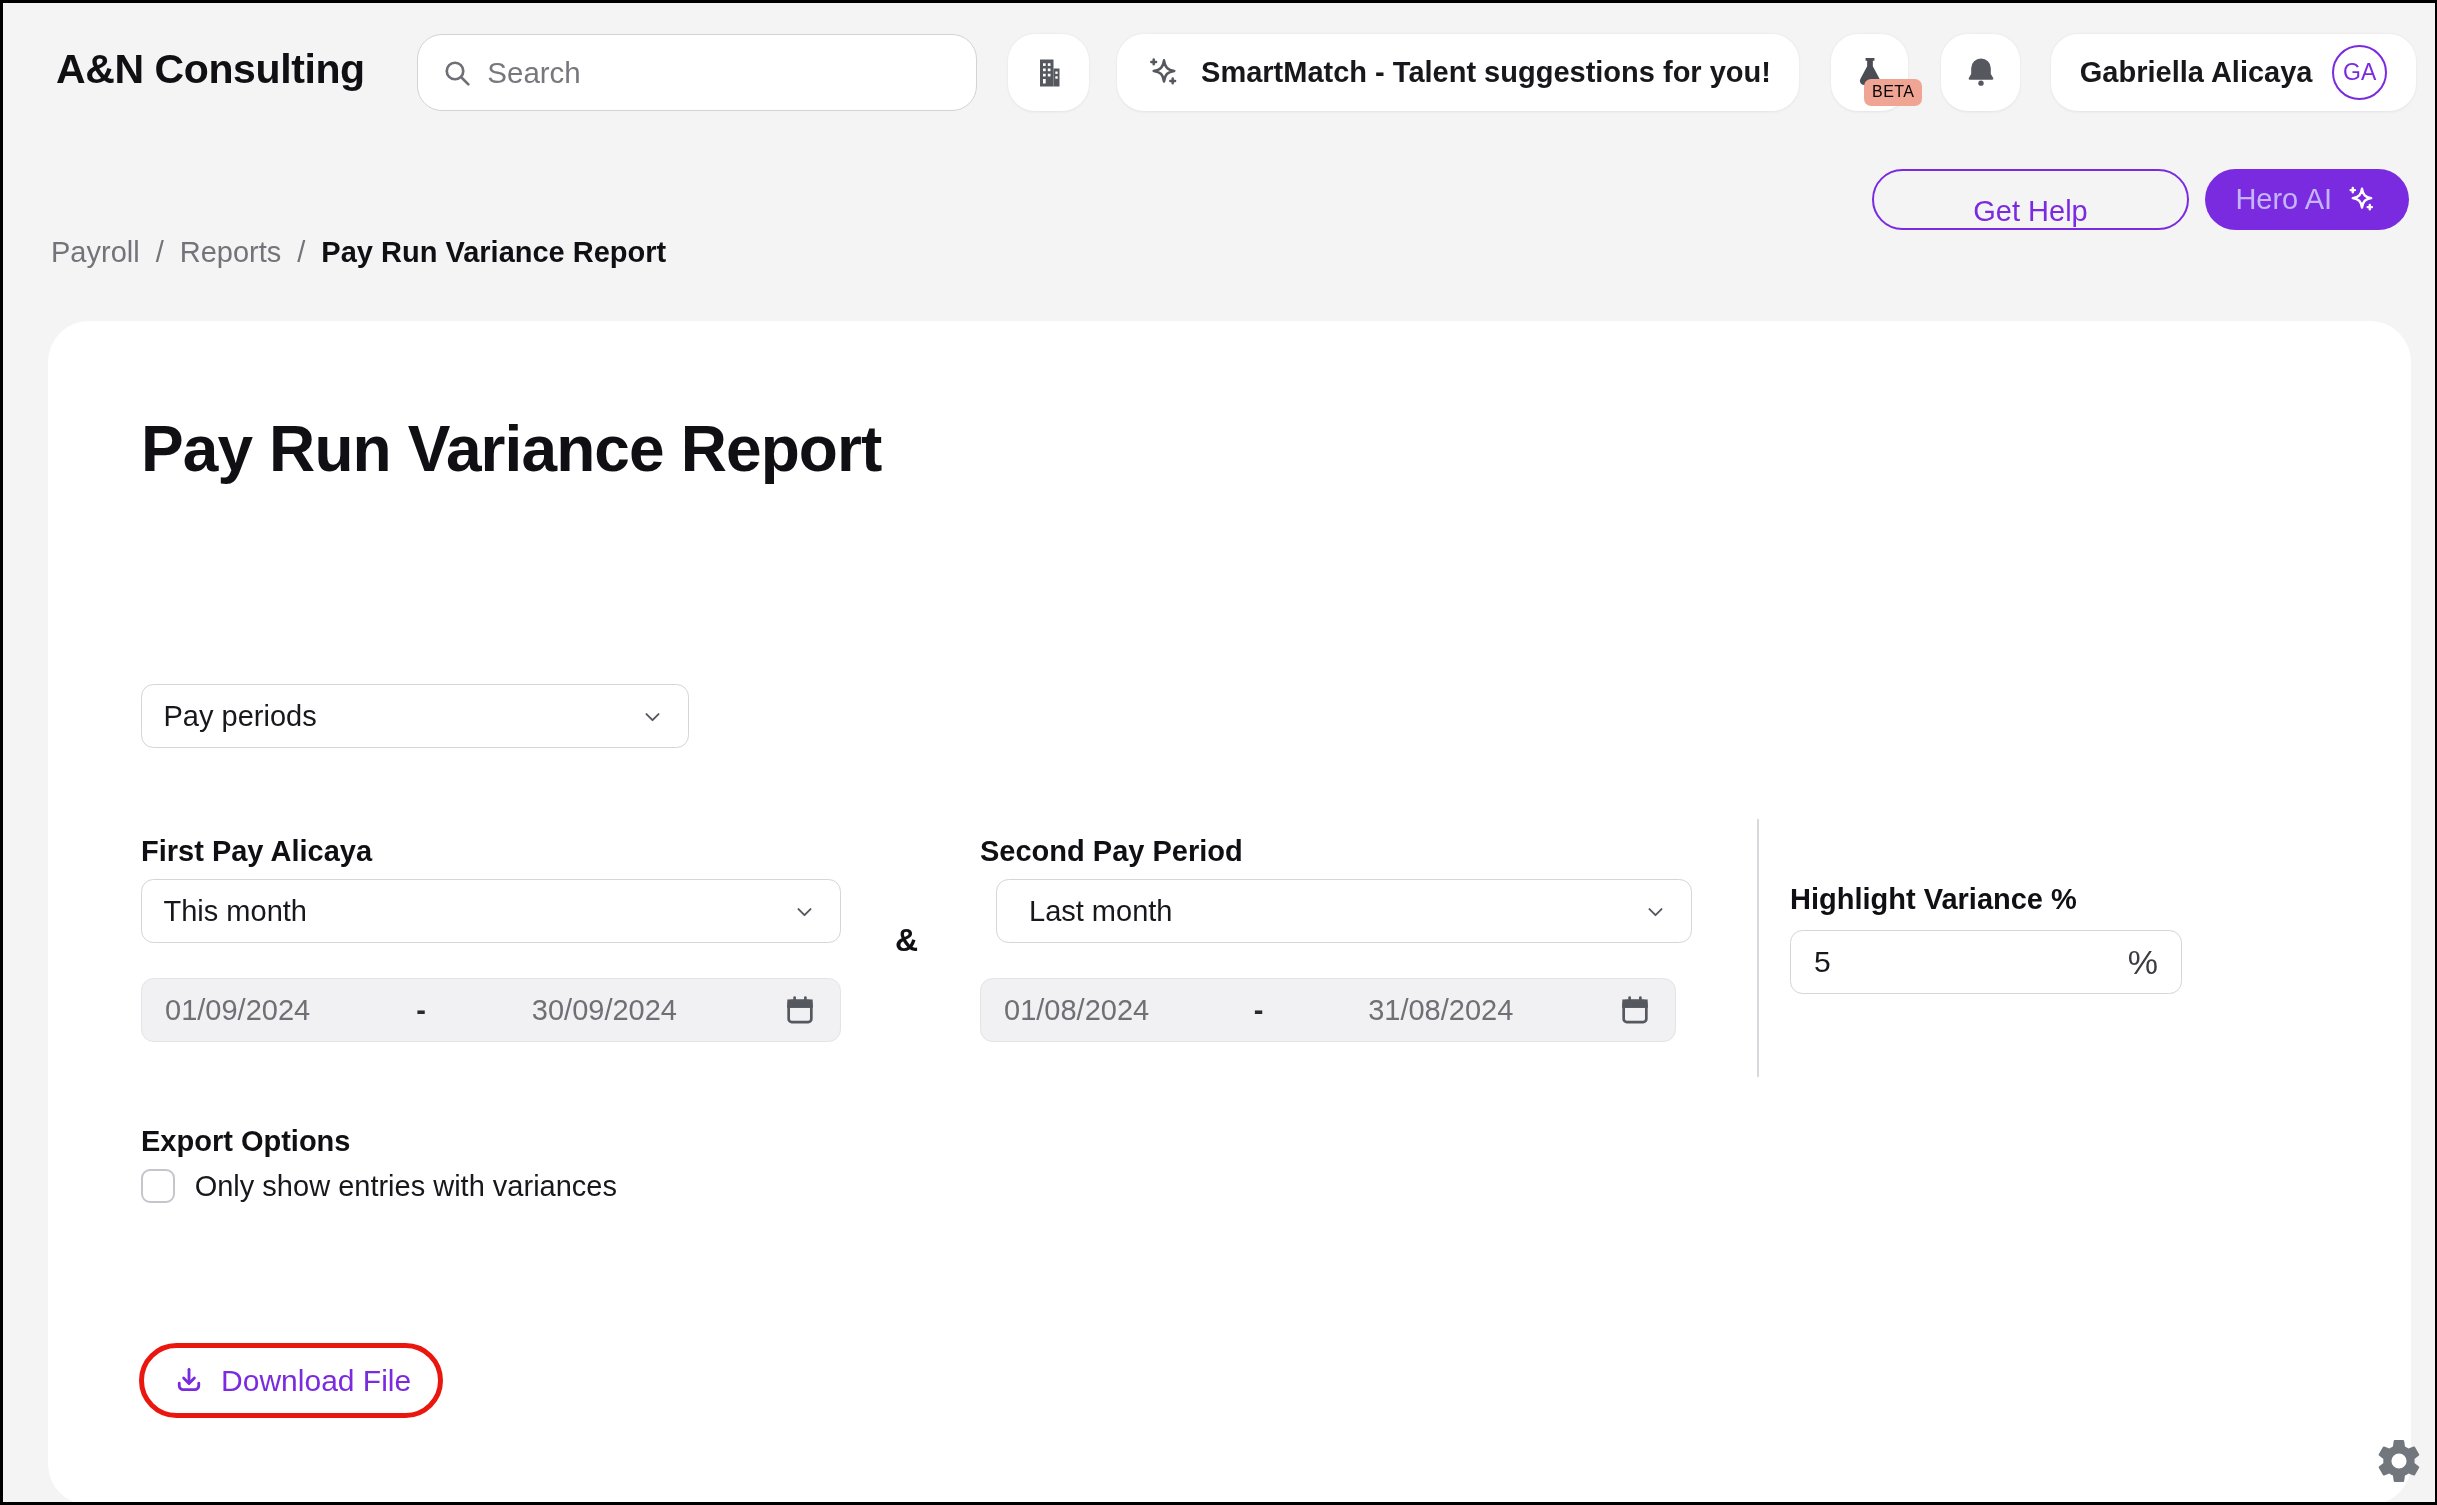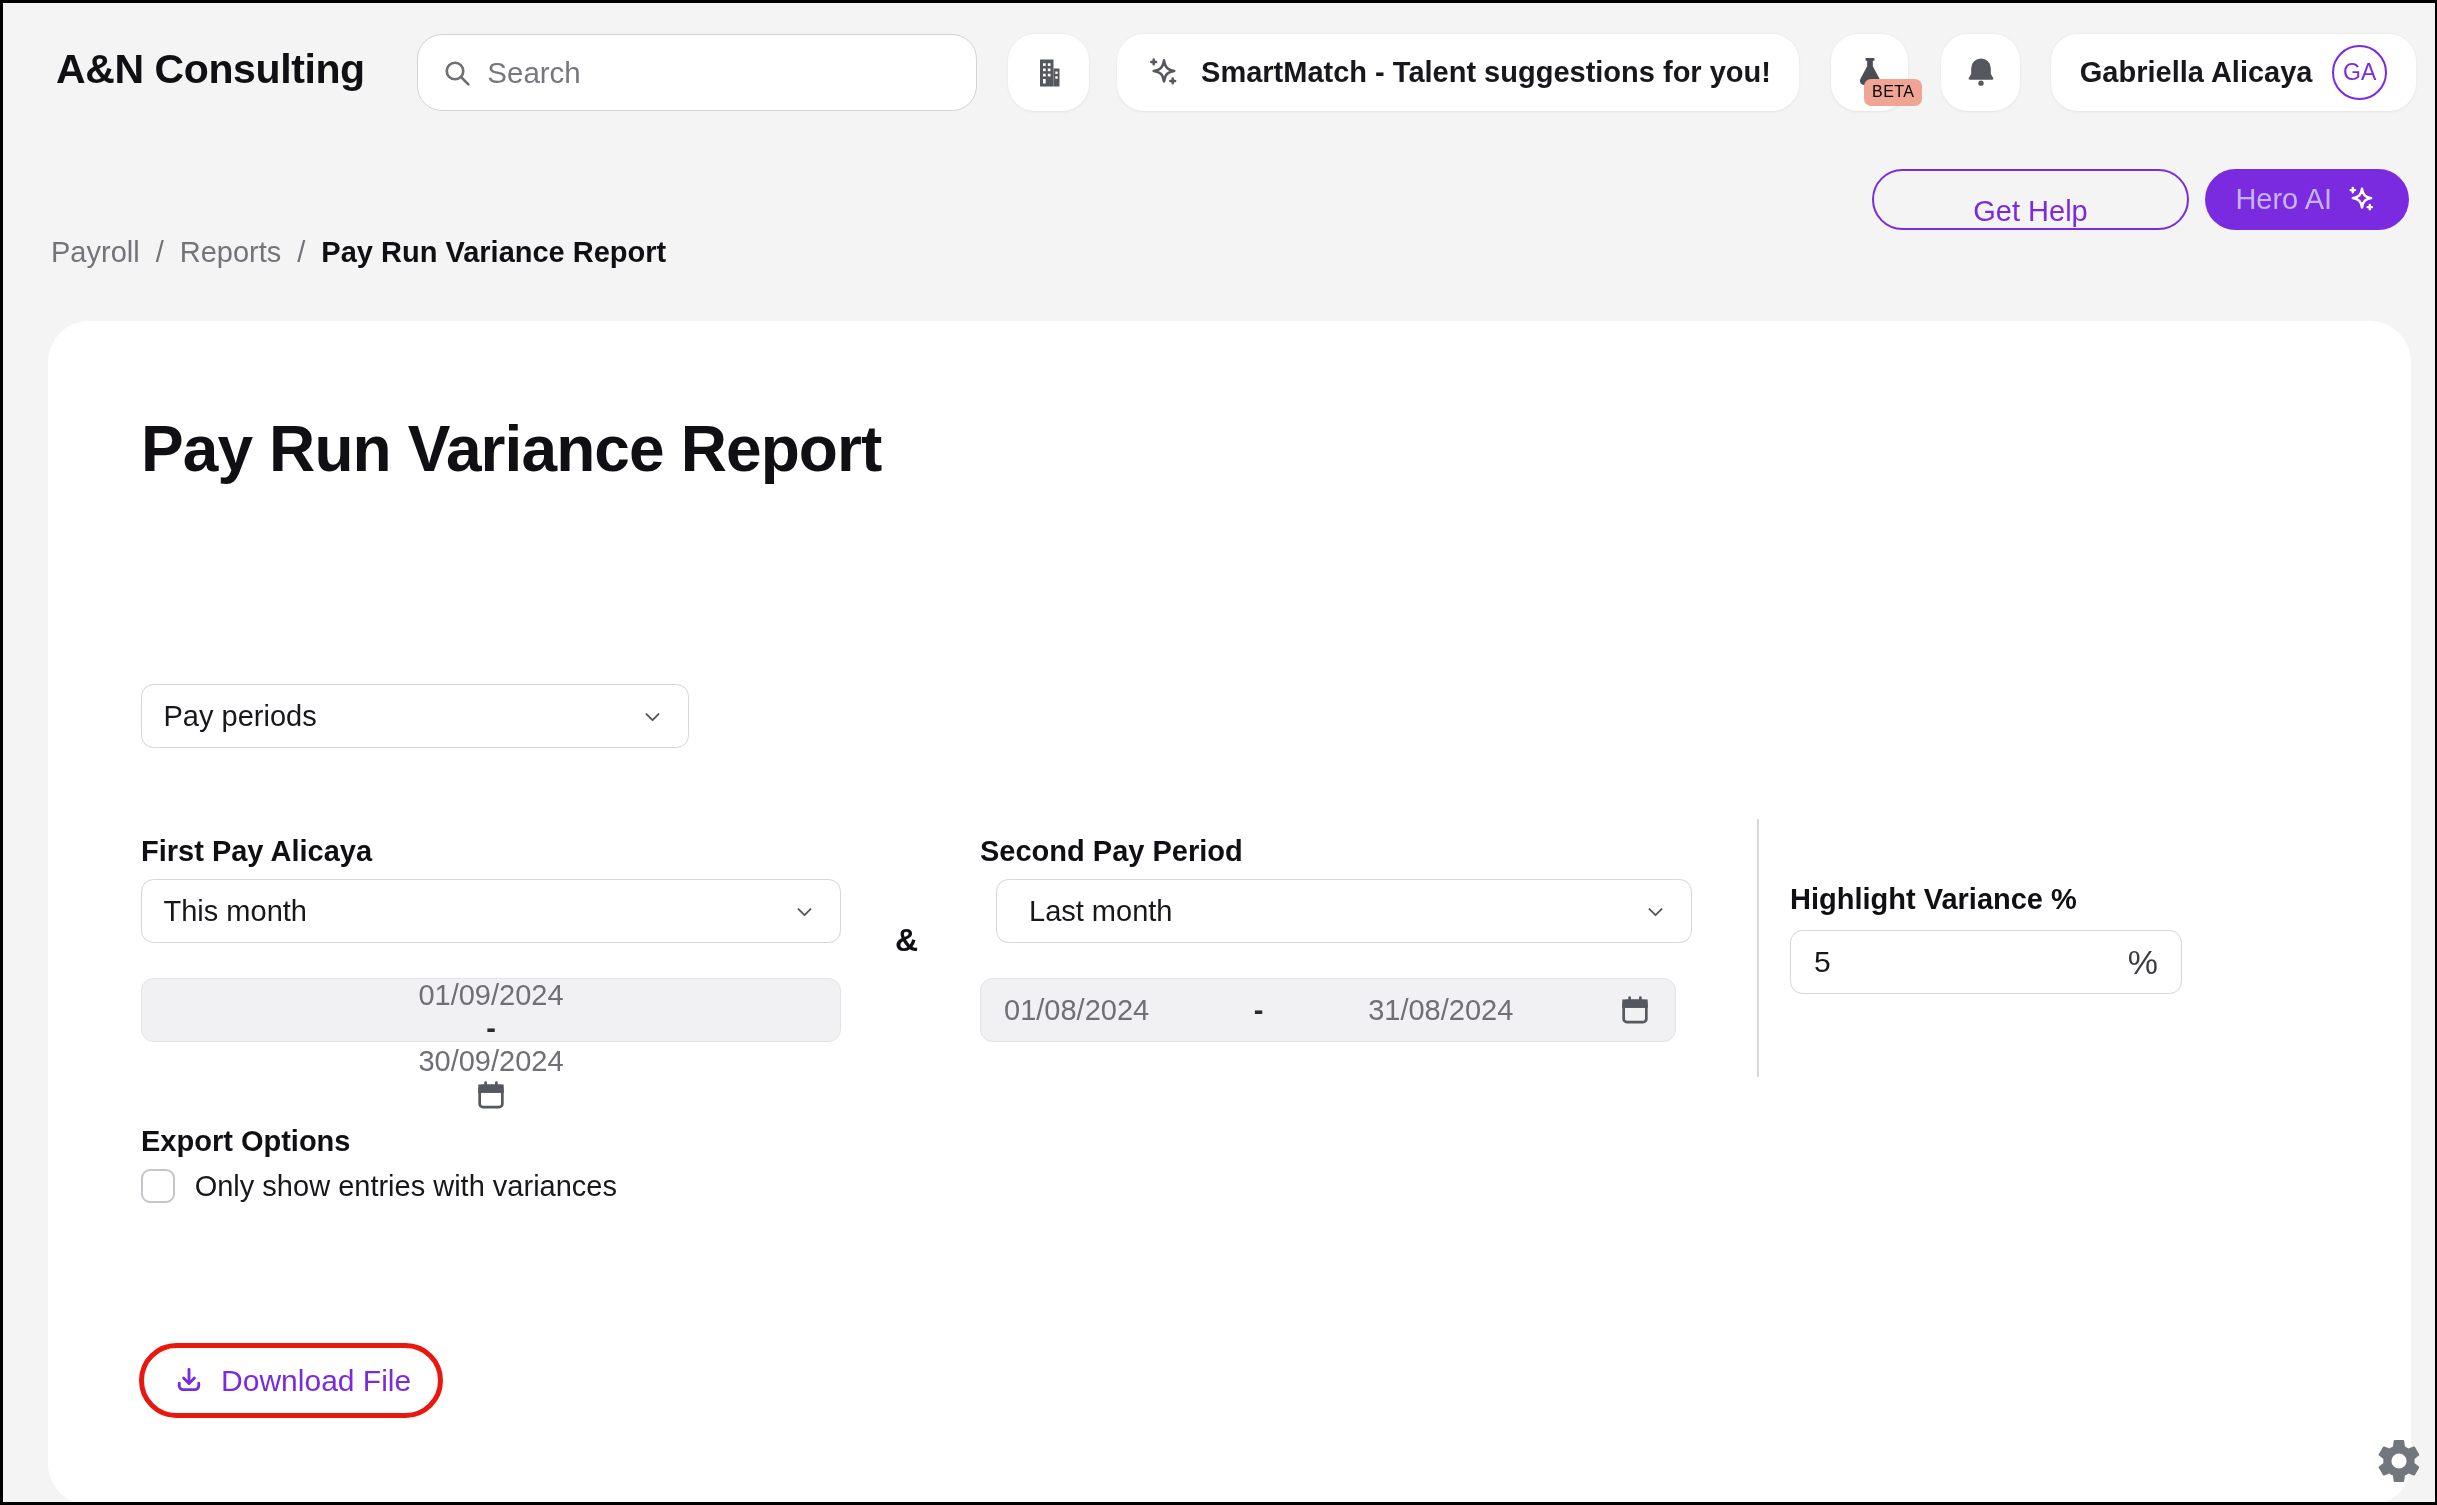--- a/index.html
+++ b/index.html
@@ -230,21 +230,21 @@
 
     <div class="field-label" style="left:93px; top:514px;">First Pay Alicaya</div>
     <div class="select" style="left:93px; top:558px; width:700px;">
       <span class="value">This month</span>
       <span>
         <svg class="ic" width="29" height="29" viewBox="0 0 24 24" fill="none" stroke="#55585f" stroke-width="1.6" stroke-linecap="round" stroke-linejoin="round">
             <polyline points="7,10 12,15 17,10"></polyline>
           </svg>
       </span>
     </div>
-    <div class="daterange" style="left:93px; top:657px; width:700px;flex-direction:column;">
+    <div class="daterange" style="left:93px; top:657px; width:700px;">
       <span>01/09/2024</span>
       <span class="spacer"></span>
       <span class="dash">-</span>
       <span class="spacer"></span>
       <span>30/09/2024</span>
       <span class="spacer"></span>
       <span>
         <svg class="ic" width="34" height="34" viewBox="0 0 24 24" fill="none" stroke="#55585f" stroke-width="1.9" stroke-linecap="round">
           <rect x="4" y="5.5" width="16" height="15" rx="2.2"></rect>
           <path d="M4 9.5 h16"></path>

